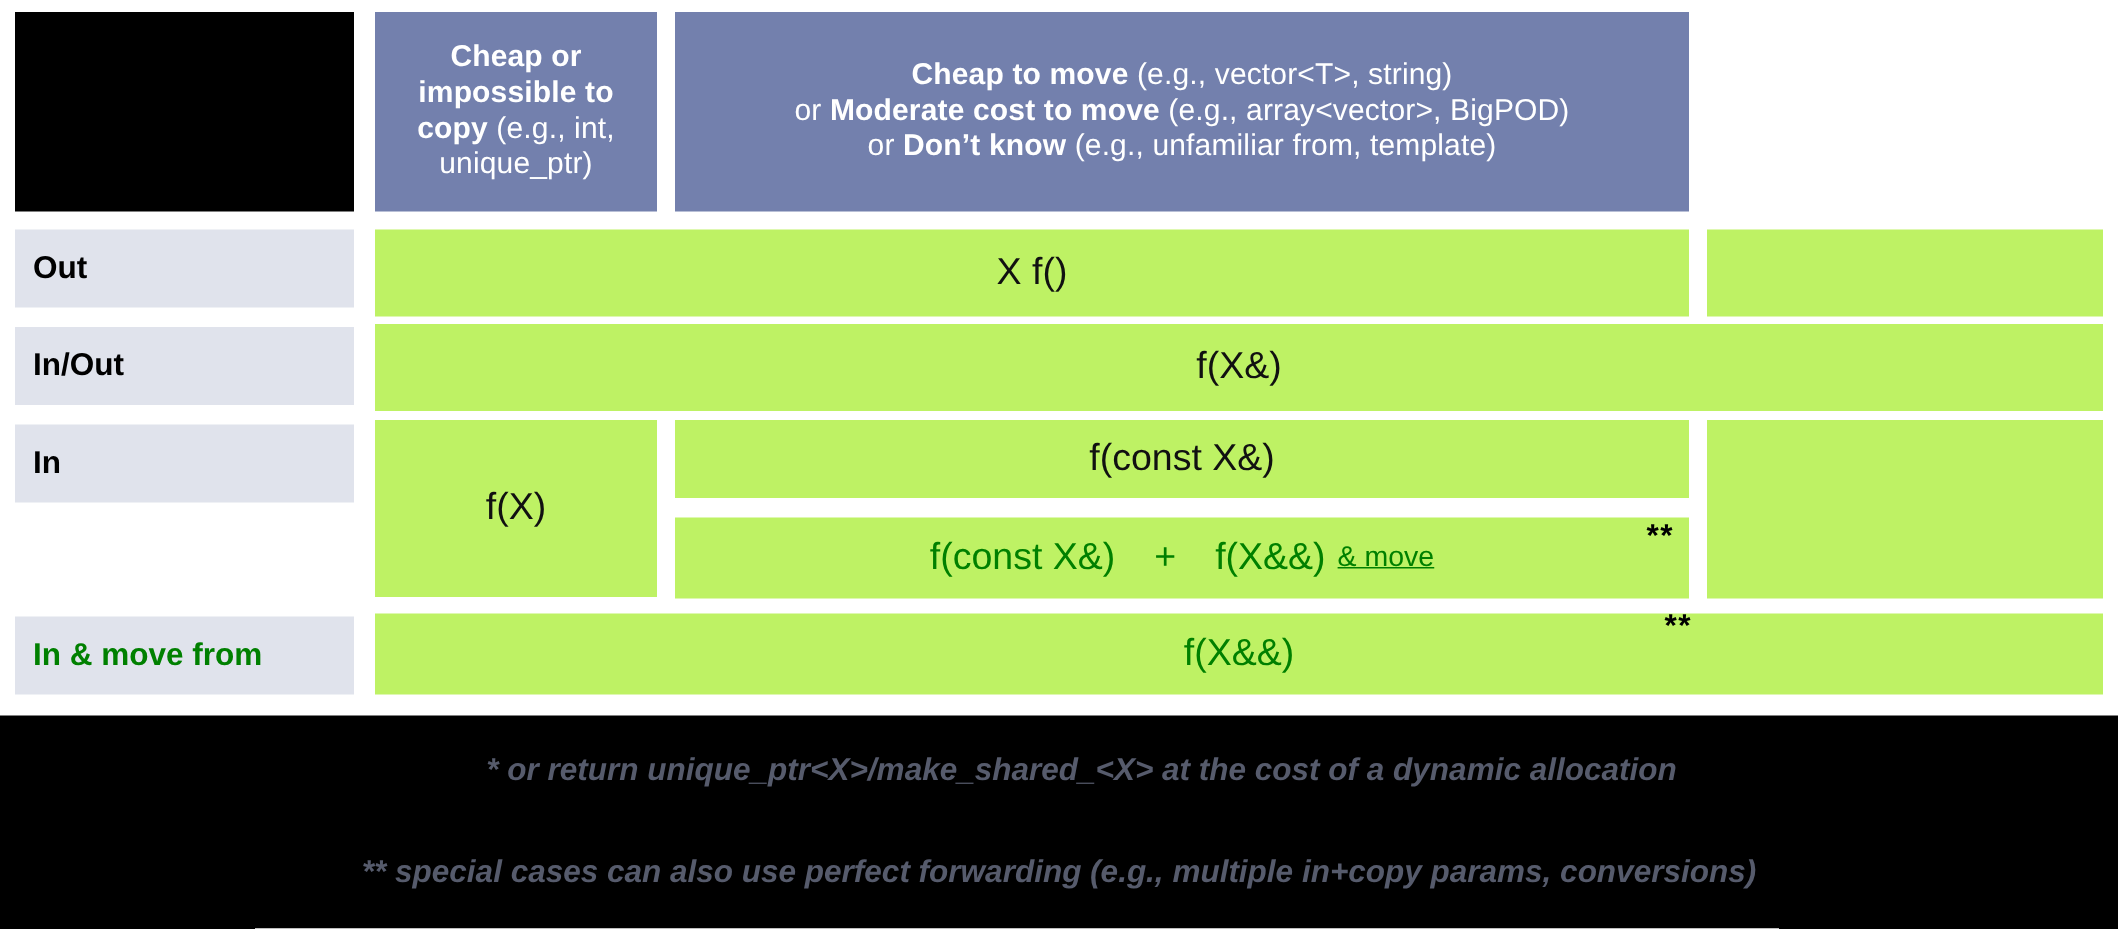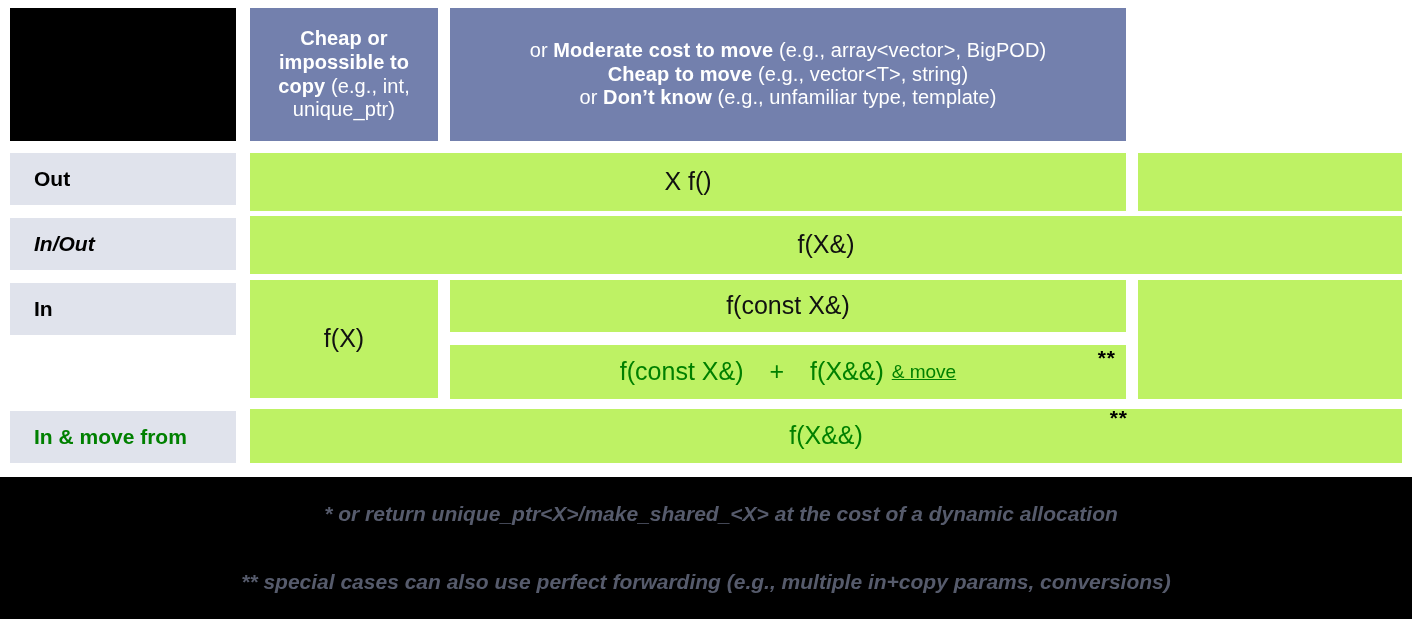--- a/index.html
+++ b/index.html
@@ -41,21 +41,21 @@
   .hdr .lt{font-weight:normal;}
 
   
   .rowlab{
     background:#e0e3ec;
     color:#000000;
     font-weight:bold;
     font-size:21px;
     justify-content:flex-start;
     text-align:left;
-    padding-left:24px;
+    padding-left:12px;
   }
   .rowlab.green{color:#008000;}
 
   
   .cell{
     background:#bef264;
     color:#111111;
     font-size:25px;
     font-weight:normal;
   }
@@ -108,34 +108,34 @@
     <div>
       <b>copy</b><span class="lt"> (e.g., int,</span>
     </div>
     <div>
       <span class="lt">unique_ptr)</span>
     </div>
   </div>
 
   <div class="box hdr" style="left:450px;top:8px;width:676px;height:133px;flex-direction:column;">
     <div>
+      <b>Cheap to move</b><span class="lt"> (e.g., vector&lt;T&gt;, string)</span>
+    </div>
+    <div>
       <span class="lt">or </span><b>Moderate cost to move</b><span class="lt"> (e.g., array&lt;vector&gt;, BigPOD)</span>
     </div>
     <div>
-      <b>Cheap to move</b><span class="lt"> (e.g., vector&lt;T&gt;, string)</span>
-    </div>
-    <div>
-      <span class="lt">or </span><b>Don’t know</b><span class="lt"> (e.g., unfamiliar type, template)</span>
+      <span class="lt">or </span><b>Don’t know</b><span class="lt"> (e.g., unfamiliar from, template)</span>
     </div>
   </div>
 
 
   <div class="box rowlab" style="left:10px;top:153px;width:226px;height:52px;">Out</div>
 
-  <div class="box rowlab" style="left:10px;top:218px;width:226px;height:52px;font-style:italic;">In/Out</div>
+  <div class="box rowlab" style="left:10px;top:218px;width:226px;height:52px;">In/Out</div>
 
   <div class="box rowlab" style="left:10px;top:283px;width:226px;height:52px;">In</div>
 
 
   <div class="box rowlab green" style="left:10px;top:411px;width:226px;height:52px;">In &amp; move from</div>
 
   <div class="box cell" style="left:250px;top:153px;width:876px;height:58px;">X f()</div>
 
   <div class="box cell" style="left:250px;top:216px;width:1152px;height:58px;">f(X&amp;)</div>
 

